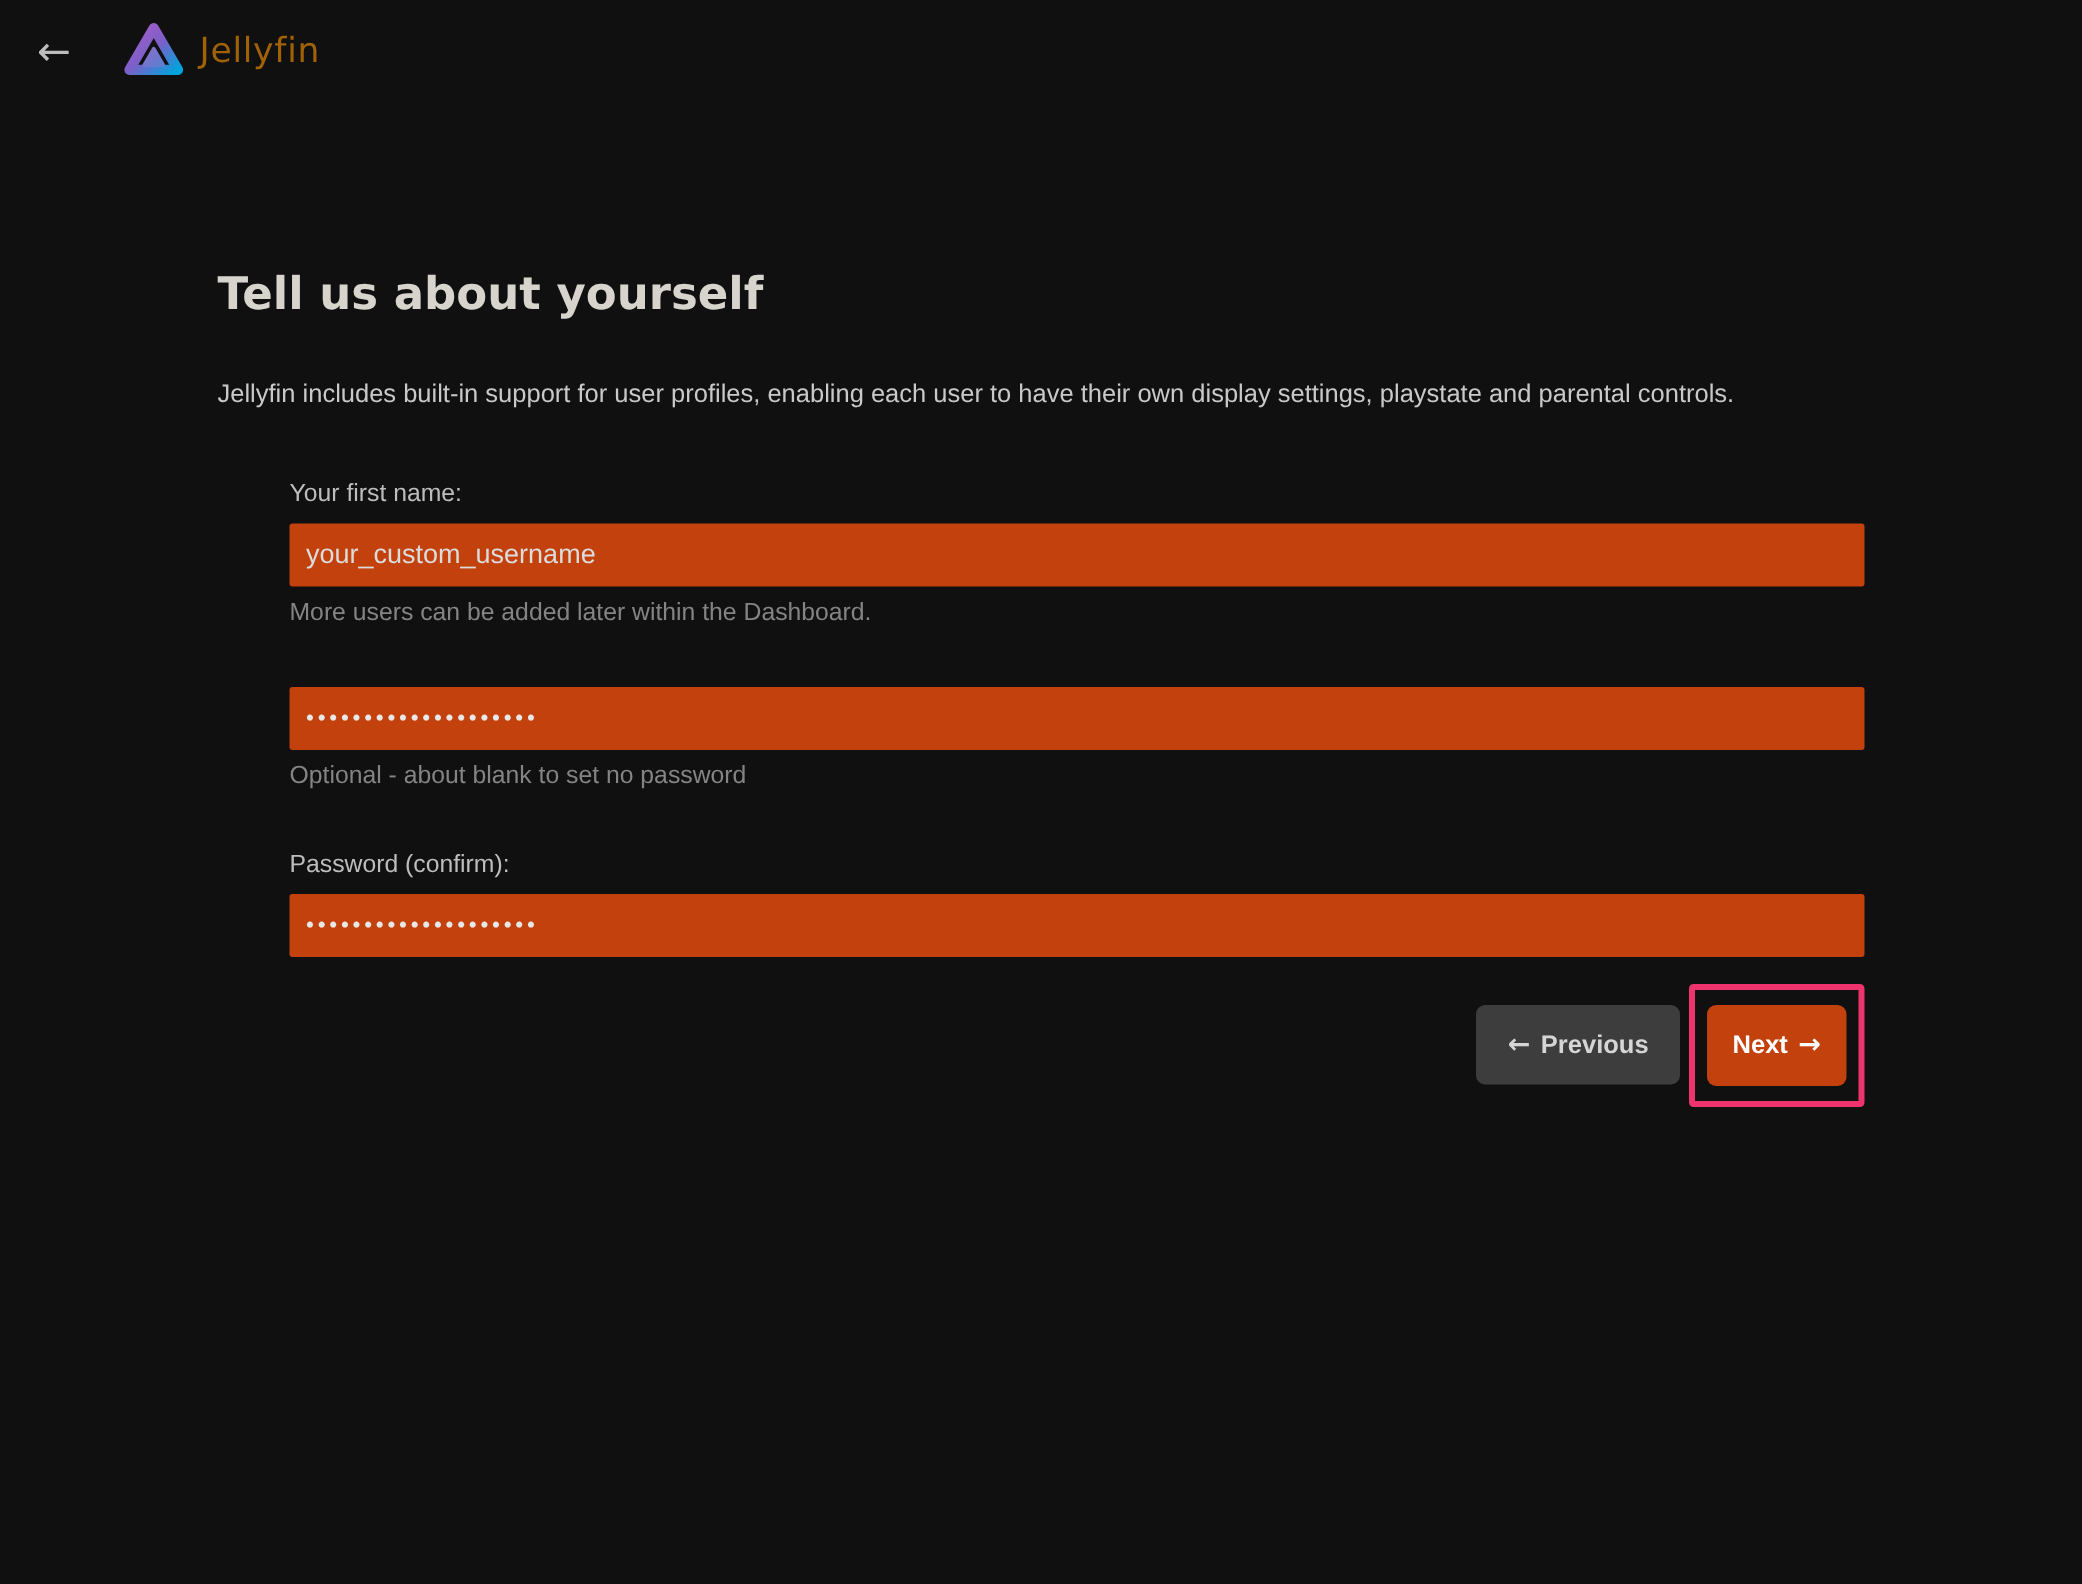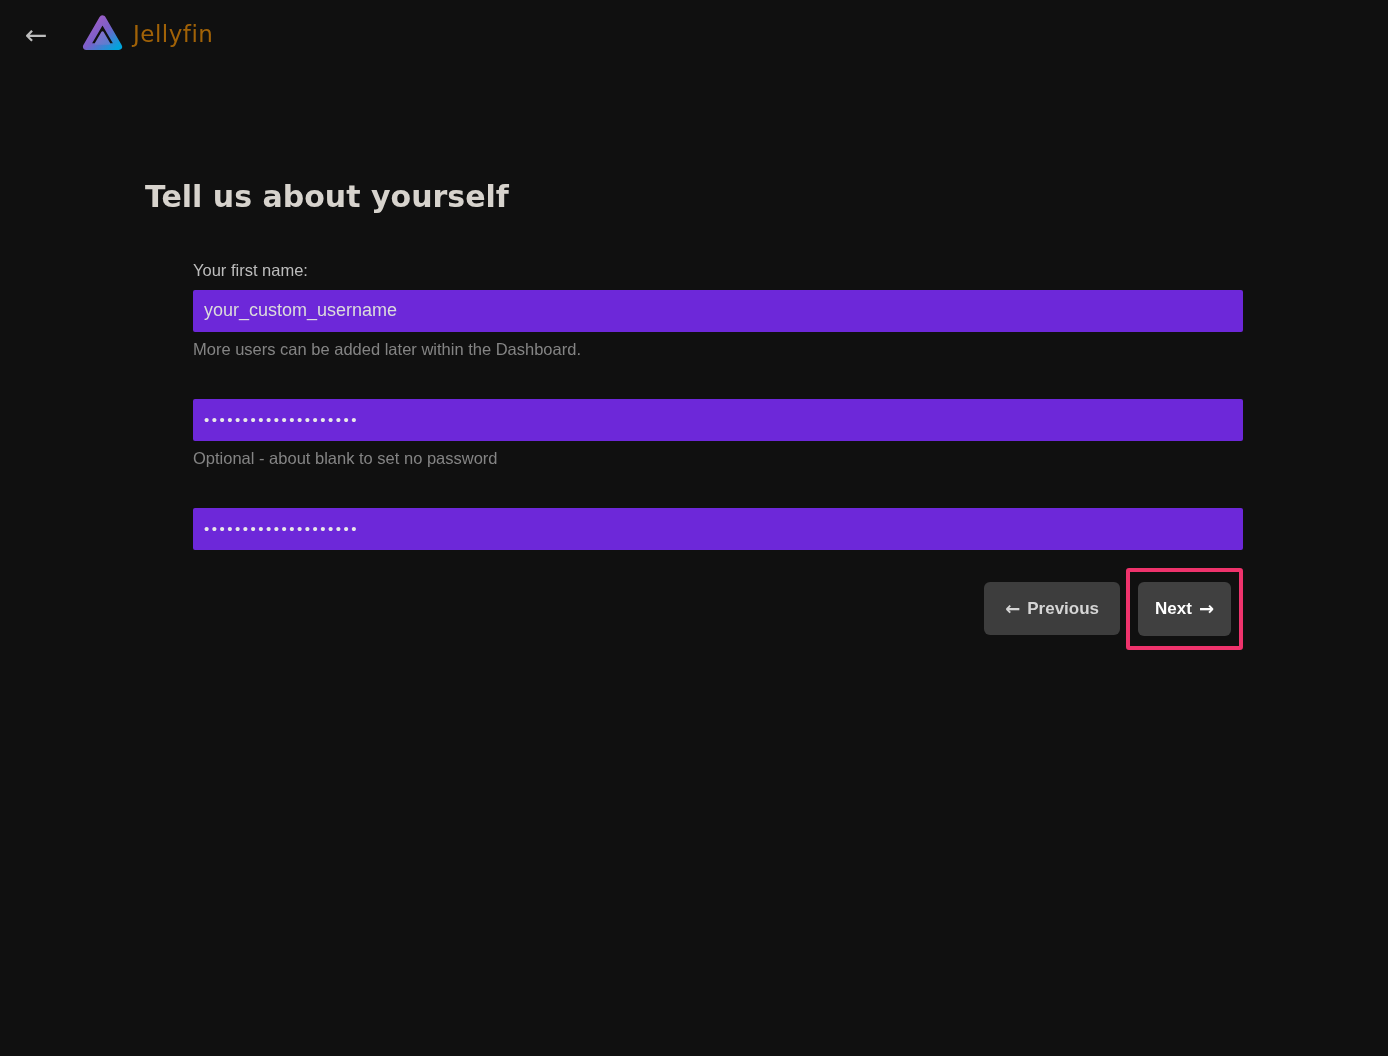--- a/index.html
+++ b/index.html
@@ -62,21 +62,21 @@
   .field-label {
     display: block;
     font-size: 16.5px;
     color: #bdbdbd;
     margin-bottom: 10px;
   }
   .field input {
     display: block;
     width: 100%;
     height: 42px;
-    background: #6d28d9;
+    background: #c2410c;
     border: none;
     border-radius: 2px;
     outline: none;
     padding: 0 11px;
     font-size: 18px;
     color: #dcdcdc;
     font-family: "Liberation Sans", sans-serif;
   }
   .field input.password-dots {
     font-size: 15px;
@@ -111,21 +111,21 @@
   }
   .btn-previous {
     height: 53px;
     padding: 0 21px;
     background: #3d3d3d;
     color: #d5d5d5;
   }
   .btn-next {
     height: 54px;
     padding: 0 17px;
-    background: #404040;
+    background: #c2410c;
     color: #ffffff;
   }
   .btn .arrow { font-family: "DejaVu Sans", sans-serif; font-weight: 700; font-size: 18px; }
   .next-highlight {
     border: 4px solid #ef336c;
     border-radius: 3px;
     padding: 10px 8px;
     display: inline-flex;
   }
 </style>
@@ -149,33 +149,35 @@
       </defs>
       <path d="M50 16 L86 78 L14 78 Z" fill="none" stroke="url(#jfgrad)" stroke-width="15" stroke-linejoin="round"></path>
       <path d="M50 47 L64 71 L36 71 Z" fill="url(#jfgrad2)" stroke="url(#jfgrad2)" stroke-width="6" stroke-linejoin="round"></path>
     </svg>
   </span>
   <span class="app-title">Jellyfin</span>
 </header>
 
 <main class="content">
   <h1 class="page-title">Tell us about yourself</h1>
+  <p class="page-desc">Jellyfin includes built-in support for user profiles, enabling each user to have their own display settings, playstate and parental controls.</p>
 
   <div class="field">
     <label class="field-label">Your first name:</label>
     <input type="text" value="your_custom_username" style="">
     <div class="field-helper">More users can be added later within the Dashboard.</div>
   </div>
 
   <div class="field">
     <input type="text" class="password-dots" value="••••••••••••••••••••" style="">
     <div class="field-helper">Optional - about blank to set no password</div>
   </div>
 
   <div class="field">
+    <label class="field-label">Password (confirm):</label>
     <input type="text" class="password-dots" value="••••••••••••••••••••" style="">
 
   </div>
 
   <div class="button-row">
     <button class="btn btn-previous">
       <span class="arrow">←</span>
       <span>Previous</span>
     </button>
     <span class="next-highlight">

